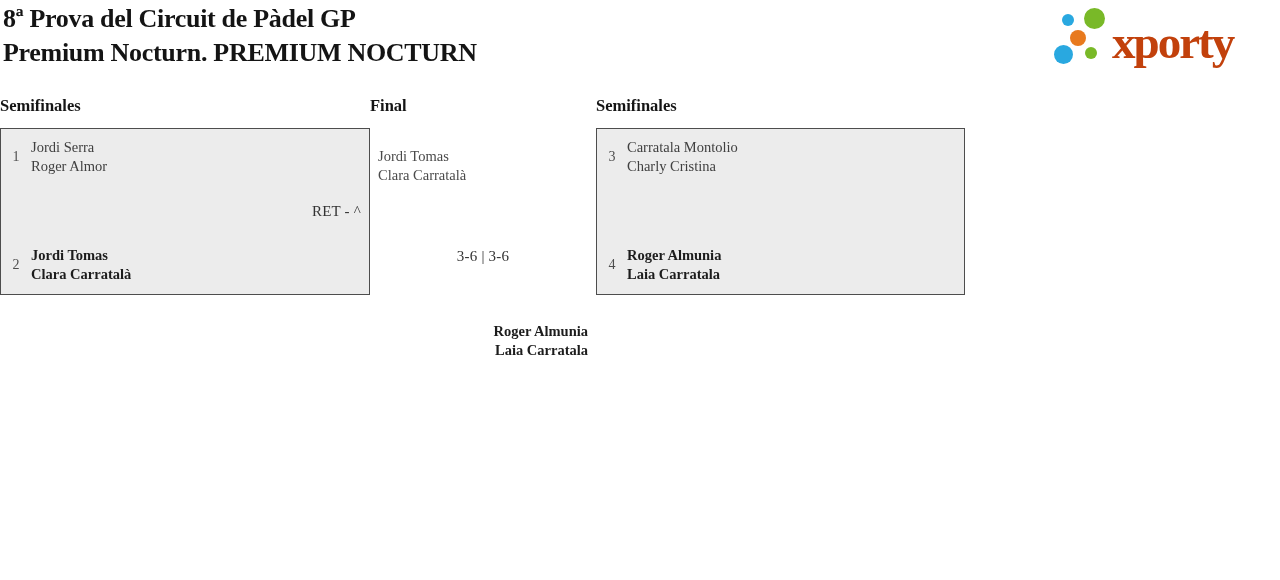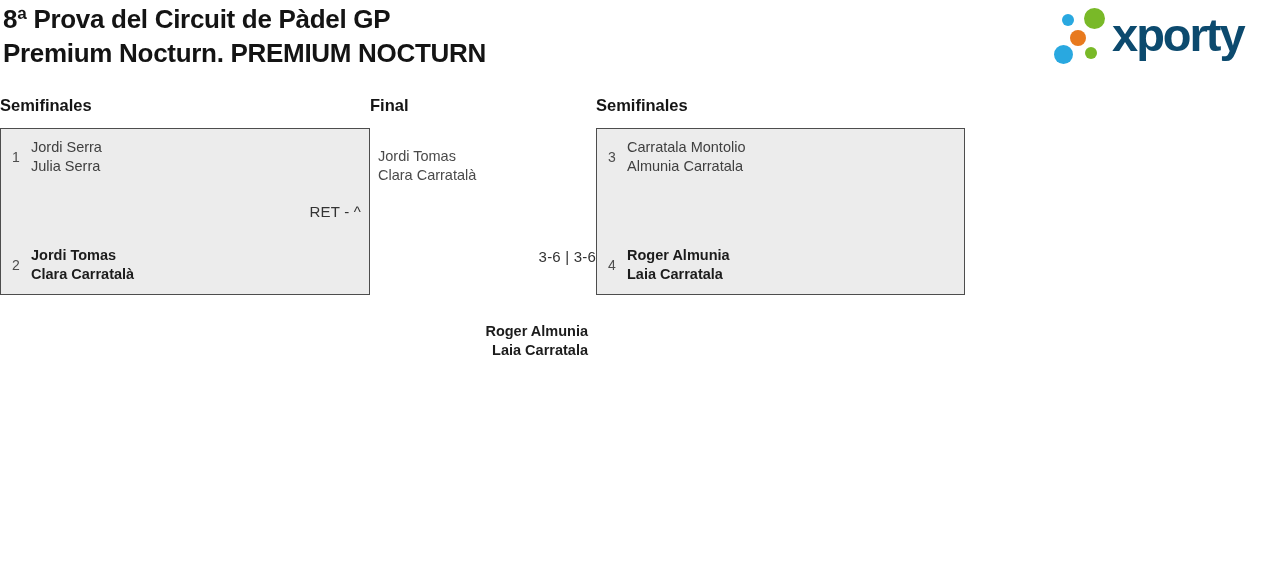--- a/index.html
+++ b/index.html
@@ -2,21 +2,21 @@
 <html><head>
 <meta charset="utf-8">
 <style>
   * { margin: 0; padding: 0; box-sizing: border-box; }
   html, body { background: #ffffff; }
   .page {
     position: relative;
     width: 1280px;
     height: 580px;
     background: #ffffff;
-    font-family: Liberation Sans, sans-serif;
+    font-family: Liberation Serif, serif;
     overflow: hidden;
   }
 
   
   .title-block {
     position: absolute;
     left: 3px;
     top: 2px;
     font-size: 26px;
     line-height: 34px;
@@ -30,26 +30,26 @@
   .logo { position: absolute; left: 1048px; top: 4px; width: 228px; height: 66px; cursor: pointer; }
   .dot { position: absolute; border-radius: 50%; }
   .dot-blue-small  { left: 14px; top: 10px; width: 12px; height: 12px; background: #29a8e0; }
   .dot-green-large { left: 36px; top: 4px;  width: 21px; height: 21px; background: #79b928; }
   .dot-orange     { left: 22px; top: 26px; width: 16px; height: 16px; background: #e87a1e; }
   .dot-blue-large  { left: 6px;  top: 41px; width: 19px; height: 19px; background: #29a8e0; }
   .dot-green-small { left: 37px; top: 43px; width: 12px; height: 12px; background: #79b928; }
   .logo-text {
     position: absolute;
     left: 64px;
-    top: 3px;
+    top: 10px;
     font-size: 47px;
     line-height: 56px;
     font-weight: 700;
     letter-spacing: -2px;
-    color: #0c4a6e;
+    color: #c2410c;
   }
 
   
   .round-header {
     position: absolute;
     top: 96px;
     font-size: 16.5px;
     font-weight: 700;
     color: #151515;
     text-align: left;
@@ -105,21 +105,21 @@
     top: 147px;
     font-size: 14.5px;
     line-height: 19px;
     color: #4a4a4a;
   }
   .final-score {
     position: absolute;
     left: 370px;
     top: 248px;
     width: 226px;
-    text-align: right;
+    text-align: center;
     font-size: 15px;
     color: #333333;
     letter-spacing: 0.2px;
   }
   .final-winner {
     position: absolute;
     right: 692px;
     top: 322px;
     text-align: right;
     font-size: 14.5px;
@@ -150,39 +150,39 @@
 
   <div class="round-header left">Semifinales</div>
   <div class="round-header center">Final</div>
   <div class="round-header right">Semifinales</div>
 
   <div class="match-box left">
     <div class="team-row">
       <span class="seed">1</span>
       <div class="team-names">
         <div>Jordi Serra</div>
-        <div>Julia Serra</div>
+        <div>Roger Almor</div>
       </div>
     </div>
     <div class="match-score">RET - ^</div>
     <div class="team-row">
       <span class="seed">2</span>
       <div class="team-names winner">
         <div>Jordi Tomas</div>
         <div>Clara Carratalà</div>
       </div>
     </div>
   </div>
 
   <div class="match-box right">
     <div class="team-row">
       <span class="seed">3</span>
       <div class="team-names">
         <div>Carratala Montolio</div>
-        <div>Almunia Carratala</div>
+        <div>Charly Cristina</div>
       </div>
     </div>
     <div class="team-row">
       <span class="seed">4</span>
       <div class="team-names winner">
         <div>Roger Almunia</div>
         <div>Laia Carratala</div>
       </div>
     </div>
   </div>

